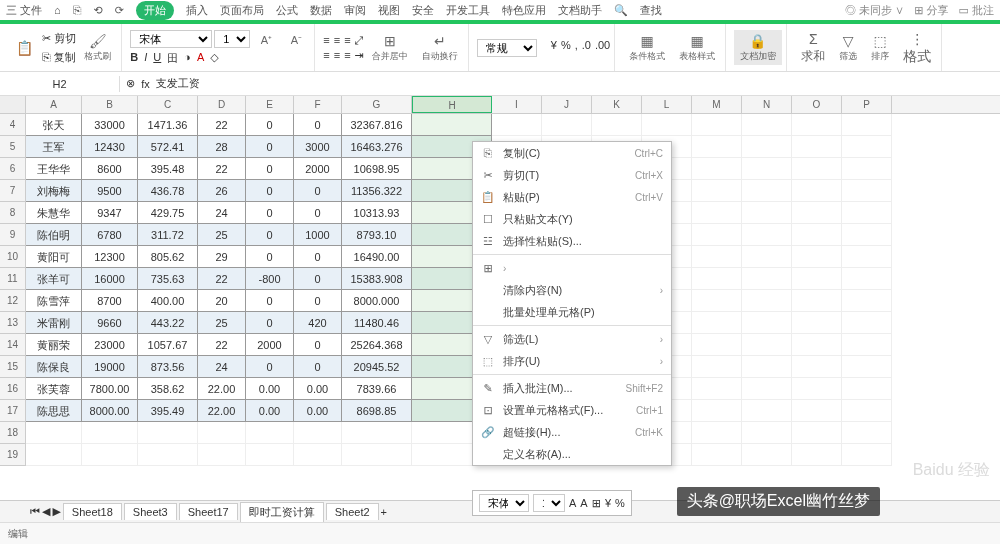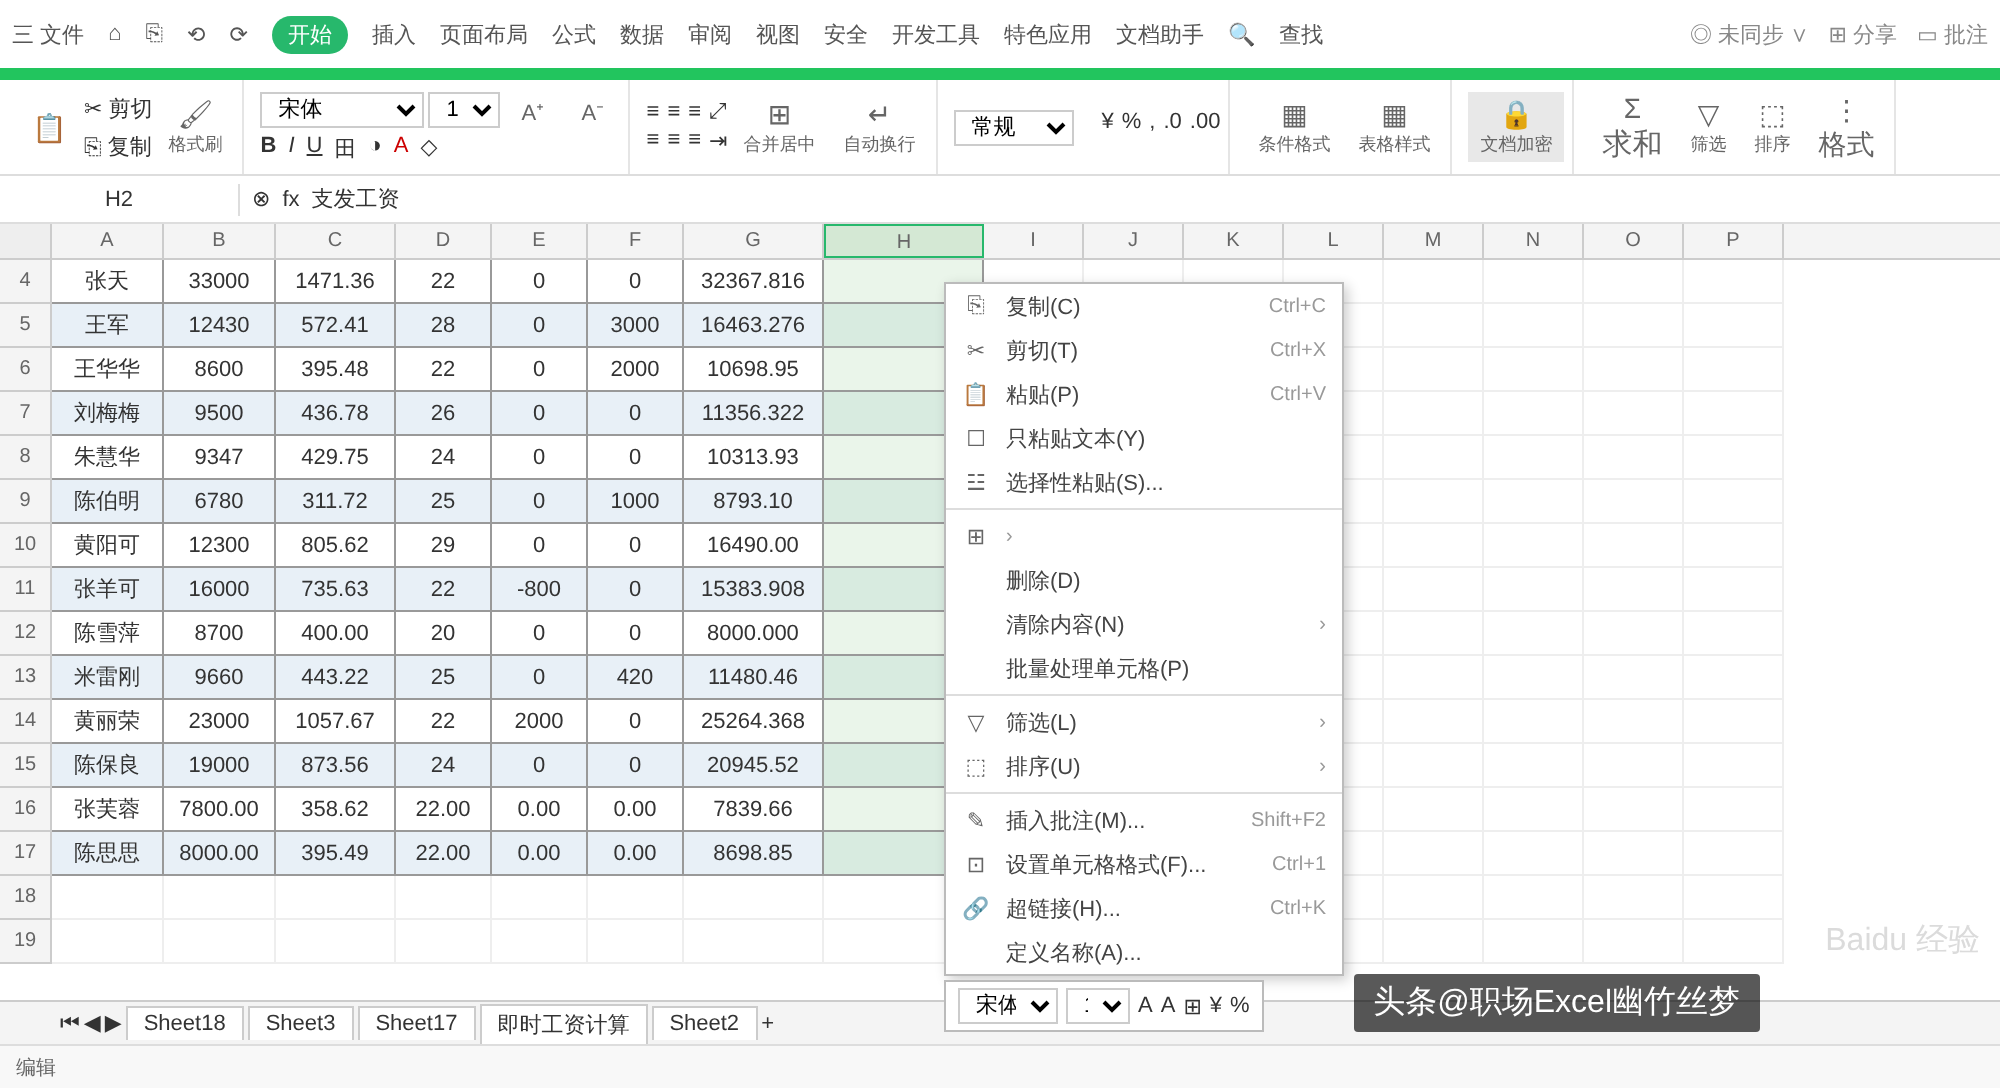--- a/index.html
+++ b/index.html
@@ -1,17 +1,17 @@
 <!DOCTYPE html>
 <html><head>
 <meta charset="utf-8">
 <style>
 *{box-sizing:border-box;margin:0;padding:0;font-family:"Microsoft YaHei",sans-serif}
 body{width:1000px;height:544px;background:#fff;overflow:hidden;font-size:11px;color:#333;position:relative}
-.menubar{display:flex;align-items:center;height:40px;padding:0 6px;gap:12px;border-bottom:6px solid #22c55e}
+.menubar{display:flex;align-items:center;height:24px;padding:0 6px;gap:12px;border-bottom:4px solid #22c55e}
 .menubar .mi{color:#555;cursor:pointer;font-size:11px}
 .menubar .mi.active{background:#27b86c;color:#fff;padding:2px 8px;border-radius:10px}
 .menubar .right{margin-left:auto;display:flex;gap:10px;color:#888}
 .toolbar{display:flex;align-items:center;height:48px;border-bottom:1px solid #ddd;padding:0 6px;gap:4px}
 .tbtn{display:flex;flex-direction:column;align-items:center;justify-content:center;padding:2px 6px;color:#666;min-width:28px}
 .tbtn .ic{width:18px;height:18px;display:flex;align-items:center;justify-content:center;font-size:14px}
 .tgroup{display:flex;align-items:center;gap:2px;padding:0 4px;border-right:1px solid #e5e5e5;height:100%}
 .sel{border:1px solid #ccc;padding:1px 4px;font-size:11px;background:#fff;height:18px}
 .formulabar{display:flex;align-items:center;height:24px;border-bottom:1px solid #ddd}
 .namebox{width:120px;border-right:1px solid #ddd;padding:2px 8px;text-align:center}
@@ -155,21 +155,21 @@
   </div>
   <div class="tgroup">
     <div class="tbtn" style="background:#e8e8e8">
         <span class="ic">🔒</span>
         <span style="font-size:9px">文档加密</span>
       </div>
   </div>
   <div class="tgroup">
     <div class="tbtn">
         <span class="ic">Σ</span>
-        <span style="font-size:15px">求和</span>
+        <span style="font-size:12px">求和</span>
       </div>
     <div class="tbtn">
         <span class="ic">▽</span>
         <span style="font-size:9px">筛选</span>
       </div>
     <div class="tbtn">
         <span class="ic">⬚</span>
         <span style="font-size:9px">排序</span>
       </div>
     <div class="tbtn">
@@ -542,25 +542,20 @@
       <span class="lbl">选择性粘贴(S)...</span>
       <span class="sc"></span>
     </div>
     <div class="ctxsep"></div>
     <div class="ctxitem">
       <span class="cic">⊞</span>
       <span class="sc">›</span>
     </div>
     <div class="ctxitem">
       <span class="cic"></span>
-      <span class="lbl">删除(D)</span>
-      <span class="sc"></span>
-    </div>
-    <div class="ctxitem">
-      <span class="cic"></span>
       <span class="lbl">清除内容(N)</span>
       <span class="sc">›</span>
     </div>
     <div class="ctxitem">
       <span class="cic"></span>
       <span class="lbl">批量处理单元格(P)</span>
       <span class="sc"></span>
     </div>
     <div class="ctxsep"></div>
     <div class="ctxitem">

